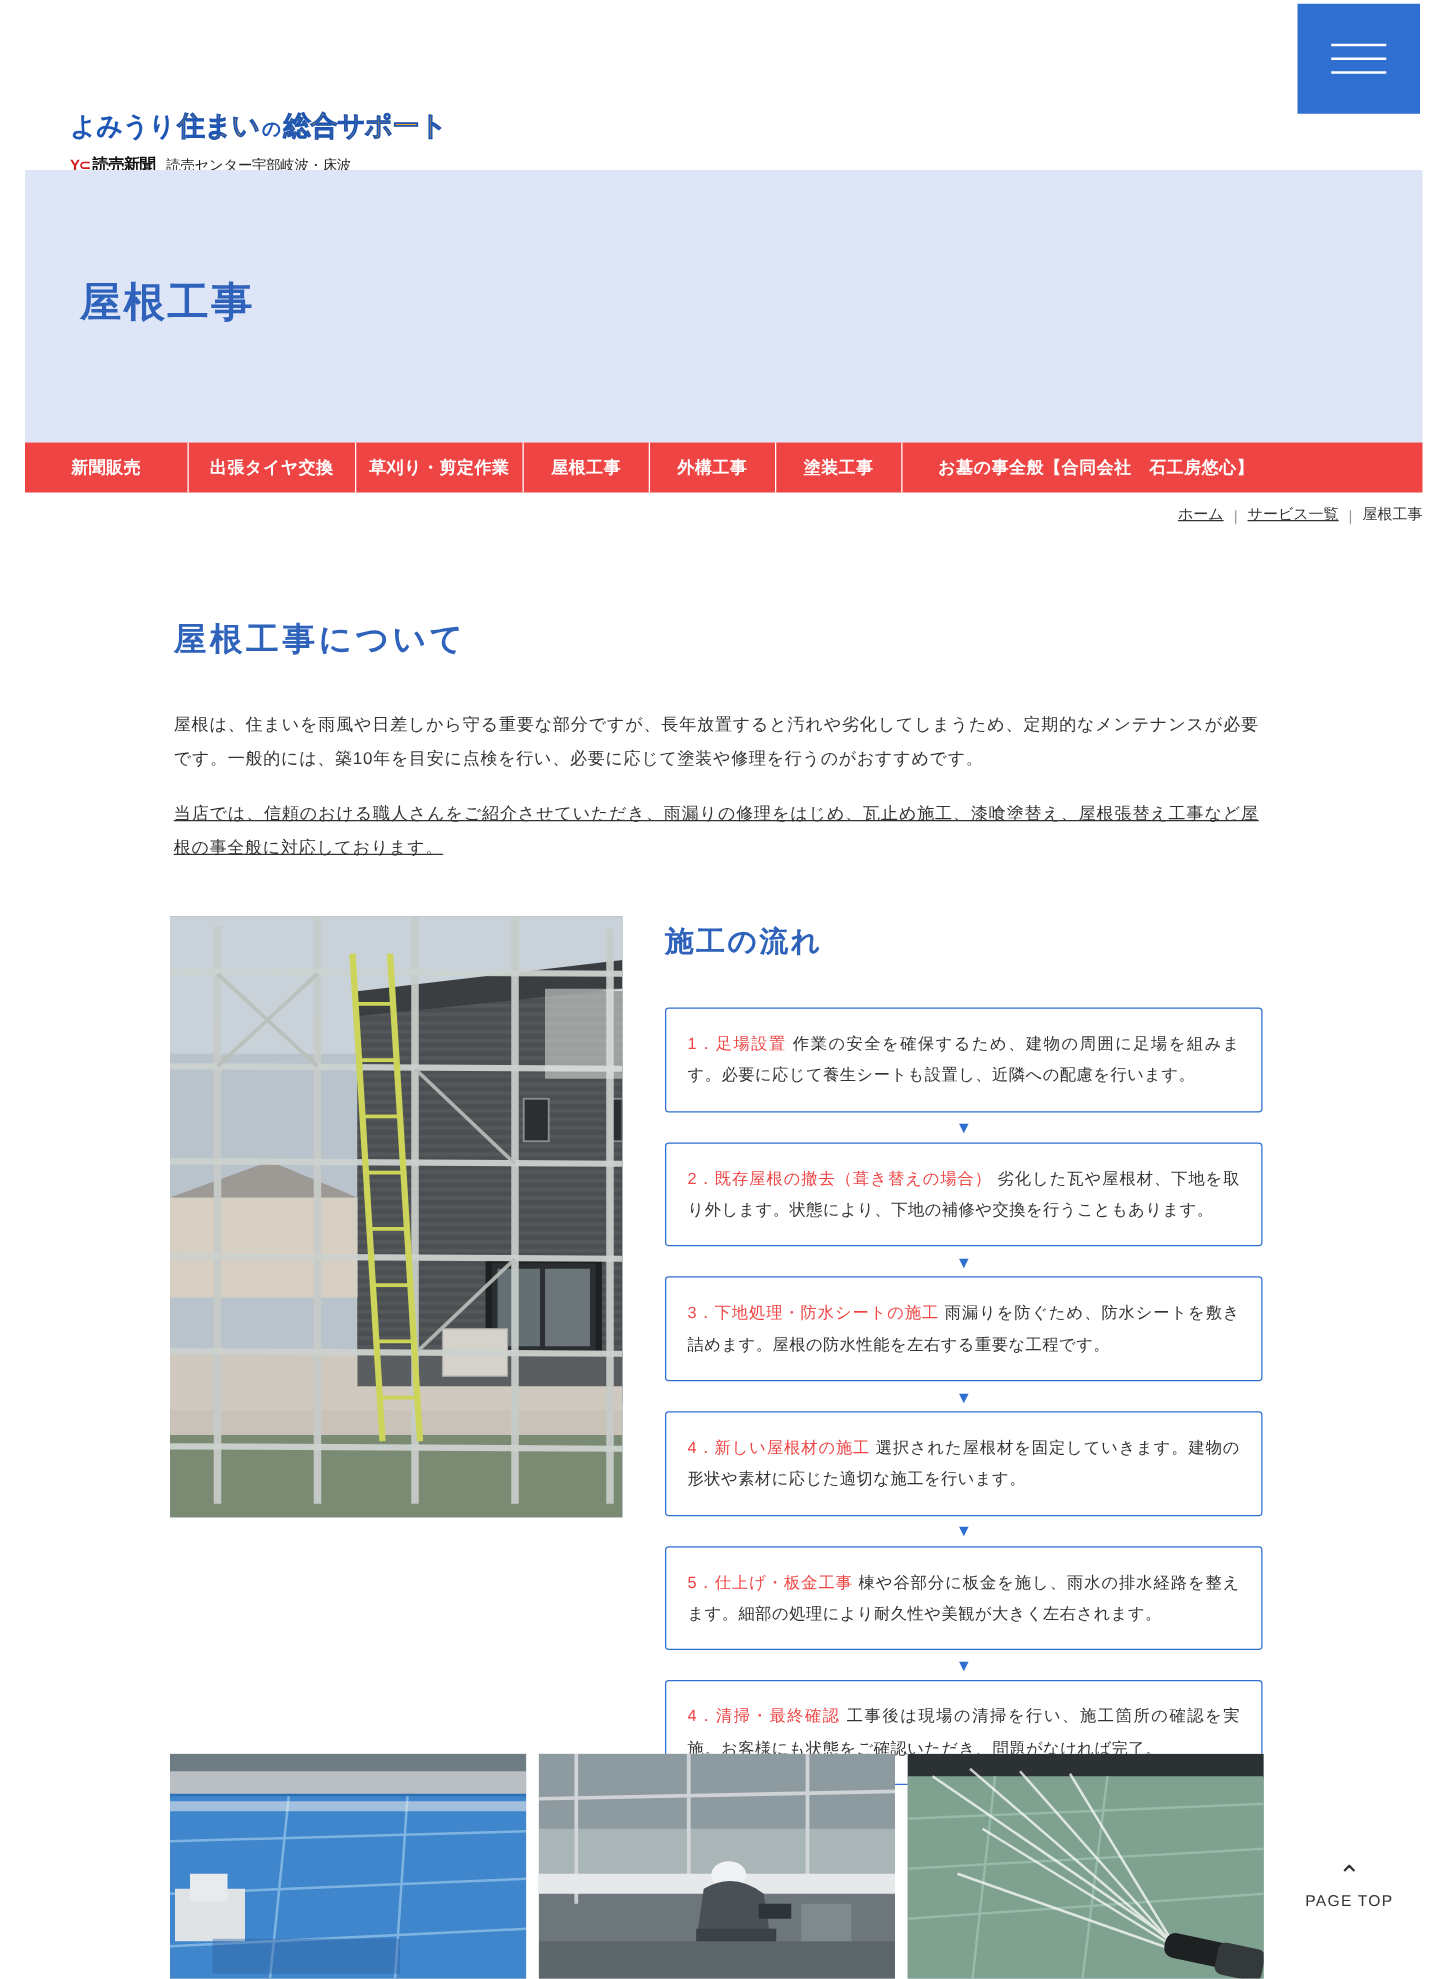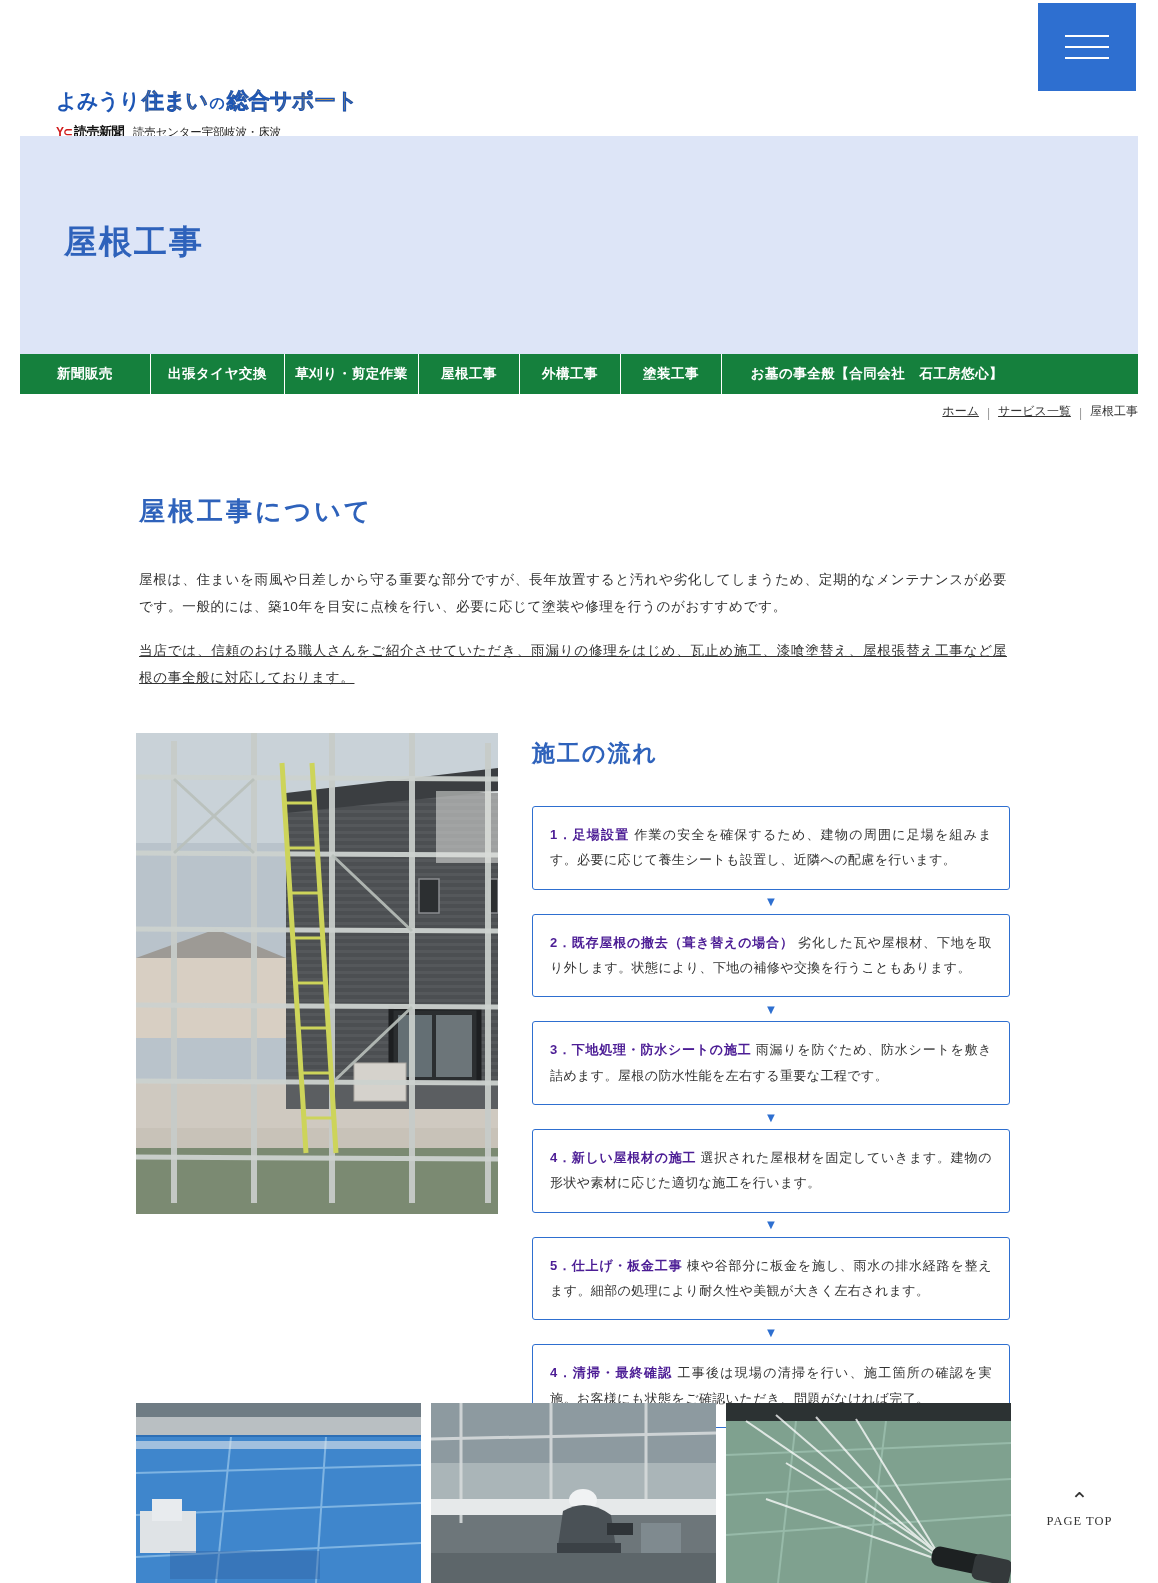--- a/index.html
+++ b/index.html
@@ -127,21 +127,21 @@
     letter-spacing: 2px;
   }
 
   
   .service-nav {
     position: absolute;
     top: 354px; left: 20px;
     width: 1118px;
     height: 40px;
     display: flex;
-    background: #15803d;
+    background: #ef4444;
   }
   .service-nav .nav-item {
     flex: 0 0 auto;
     color: #fff;
     font-size: 13.5px;
     font-weight: bold;
     display: flex;
     align-items: center;
     justify-content: center;
     border-right: 1px solid #ffffff;
@@ -235,22 +235,22 @@
     border: 1px solid #2e6fd0;
     border-radius: 3px;
     padding: 15px 17px 16px 17px;
     font-size: 13px;
     line-height: 1.95;
     color: #333;
     letter-spacing: 0.4px;
     text-align: justify;
   }
   .flow-step b {
-    font-weight: bold;
-    color: #4c1d95;
+    font-weight: normal;
+    color: #ef4444;
   }
   .flow-arrow {
     height: 24px;
     display: flex;
     align-items: center;
     justify-content: center;
     color: #2e6fd0;
     font-size: 13px;
     line-height: 1;
   }
@@ -287,21 +287,20 @@
     line-height: 22px;
     color: #333;
     font-size: 22px;
   }
   .page-top .label {
     display: block;
     font-size: 12.5px;
     letter-spacing: 1px;
     color: #333;
     margin-top: 2px;
-    font-family: Liberation Serif, serif;
   }
 </style>
 </head>
 <body>
 
 <div class="header">
   <div class="logo-block">
     <div class="logo-line1">
       <span class="logo-yomiuri">よみうり</span>
       <span class="logo-sumai">住まい</span>

